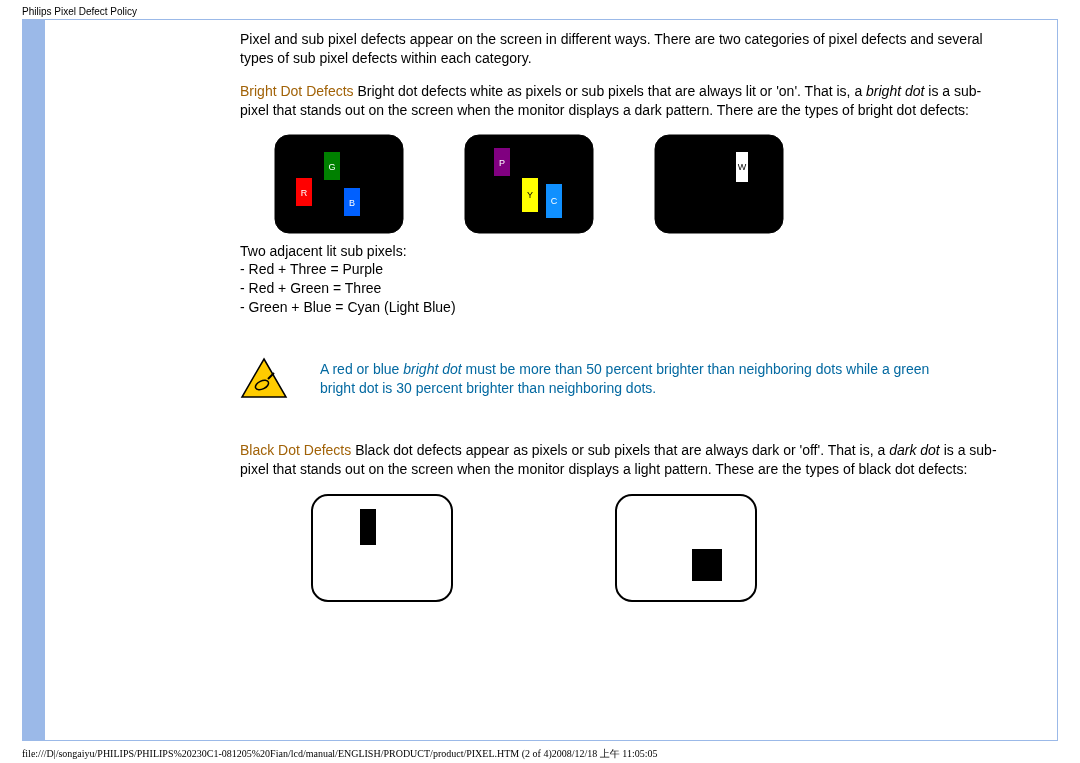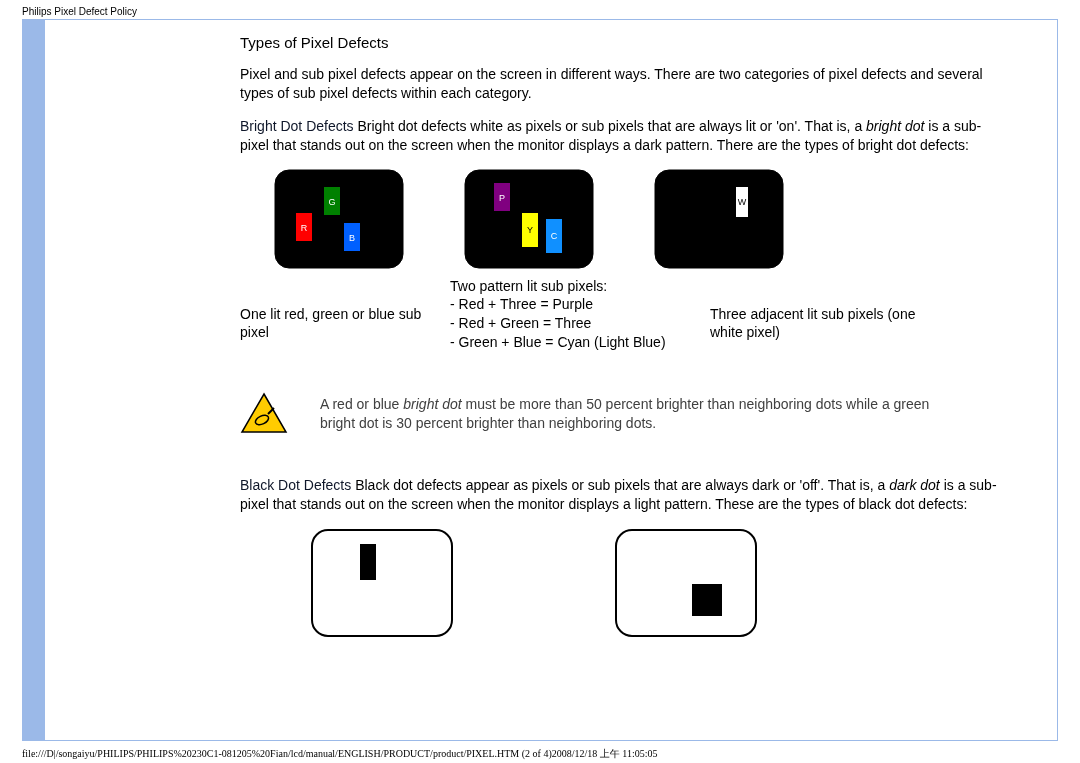--- a/index.html
+++ b/index.html
@@ -34,21 +34,21 @@
   }
   .section-heading {
     font-size: 15px;
     margin: 4px 0 14px 0;
   }
   p {
     margin: 0 0 14px 0;
     line-height: 1.35;
   }
   .blue-inline {
-    color: #0f172a;
+    color: #a16207;
   }
   .illust-row {
     display: flex;
     justify-content: flex-start;
     gap: 60px;
     margin: 6px 0 6px 34px;
   }
   .illust-cell {
     display: flex;
     flex-direction: column;
@@ -66,21 +66,21 @@
   .caption-col1 { width: 200px; padding-top: 28px; }
   .caption-col2 { width: 250px; }
   .caption-col3 { width: 210px; padding-top: 28px; }
   .warn-row {
     display: flex;
     align-items: center;
     gap: 32px;
     margin: 8px 0 40px 0;
   }
   .warn-text {
-    color: #404040;
+    color: #0369a1;
     line-height: 1.4;
     flex: 1;
     padding-right: 30px;
   }
   .warn-text .em { font-style: italic; }
   .dark-row {
     display: flex;
     gap: 160px;
     margin: 10px 0 0 70px;
   }
@@ -93,21 +93,20 @@
 </style>
 </head>
 <body>
 
 <div class="header-title">Philips Pixel Defect Policy</div>
 
 <div class="outer">
   <div class="inner-stripe">
     <div class="content">
 
-      <div class="section-heading">Types of Pixel Defects</div>
 
       <p>Pixel and sub pixel defects appear on the screen in different ways. There are two categories of pixel defects and several types of sub pixel defects within each category.</p>
 
       <p>
         <span class="blue-inline">Bright Dot Defects</span><span> Bright dot defects white as pixels or sub pixels that are always lit or 'on'. That is, a </span><em>bright dot</em><span> is a sub-pixel that stands out on the screen when the monitor displays a dark pattern. There are the types of bright dot defects:</span>
       </p>
 
       <div class="illust-row">
         <div class="illust-cell">
           <svg width="130" height="100" viewBox="0 0 130 100">
@@ -134,28 +133,26 @@
         <div class="illust-cell">
           <svg width="130" height="100" viewBox="0 0 130 100">
             <rect x="1" y="1" width="128" height="98" rx="14" fill="#000" stroke="#000"></rect>
             <rect x="82" y="18" width="12" height="30" fill="#ffffff"></rect>
             <text x="88" y="36" fill="#000" font-family="Arial" font-size="9" text-anchor="middle">W</text>
           </svg>
         </div>
       </div>
 
       <div class="caption-row">
-        <div class="caption-col1">One lit red, green or blue sub pixel</div>
         <div class="caption-col2">
-          <span>Two pattern lit sub pixels:</span><br>
+          <span>Two adjacent lit sub pixels:</span><br>
           <span>- Red + Three = Purple</span><br>
           <span>- Red + Green = Three</span><br>
           <span>- Green + Blue = Cyan (Light Blue)</span>
         </div>
-        <div class="caption-col3">Three adjacent lit sub pixels (one white pixel)</div>
       </div>
 
       <div class="warn-row">
         <svg width="48" height="44" viewBox="0 0 48 44">
           <polygon points="24,2 46,40 2,40" fill="#ffcc00" stroke="#000" stroke-width="1.5"></polygon>
           <ellipse cx="22" cy="28" rx="7" ry="4" fill="none" stroke="#000" stroke-width="1.5" transform="rotate(-25 22 28)"></ellipse>
           <line x1="28" y1="22" x2="34" y2="16" stroke="#000" stroke-width="2"></line>
         </svg>
         <div class="warn-text">
           <span>A red or blue </span><span class="em">bright dot</span><span> must be more than 50 percent brighter than neighboring dots while a green bright dot is 30 percent brighter than neighboring dots.</span>

